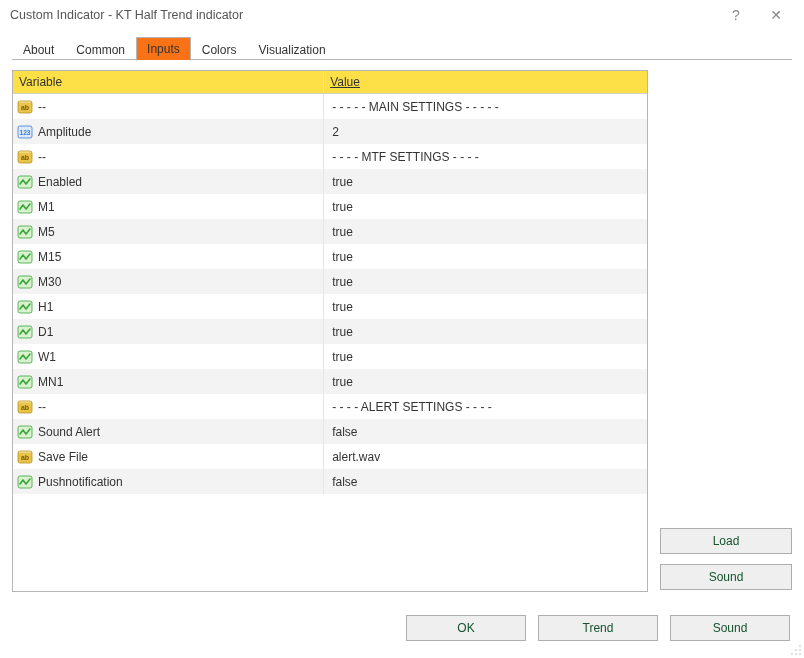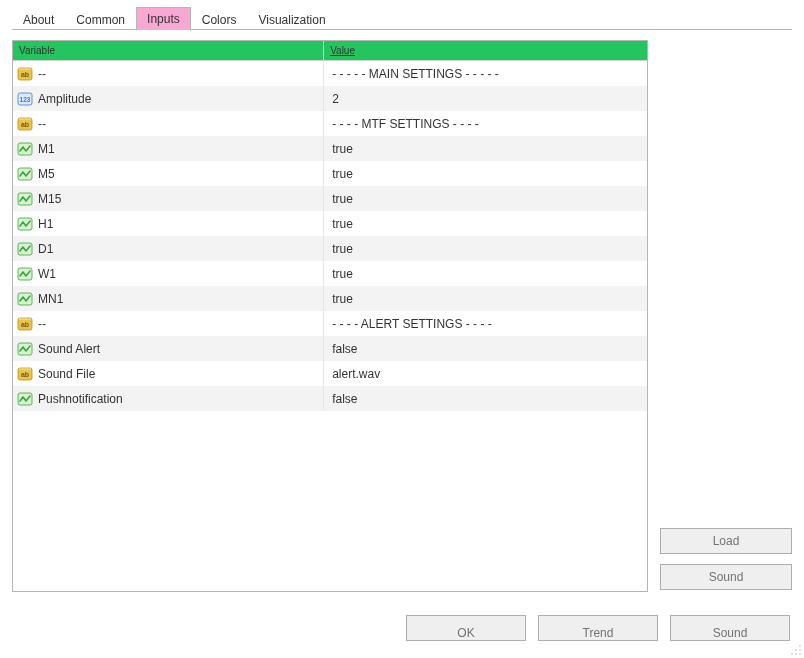--- a/index.html
+++ b/index.html
@@ -57,21 +57,21 @@
     border: 1px solid transparent;
     border-bottom: none;
     cursor: pointer;
     position: relative;
     top: 1px;
     background: #fff;
   }
   .tab.active {
     border: 1px solid #b5b5b5;
     border-bottom: 1px solid #fff;
-    background: #f9a8d4;
+    background: #f97316;
     z-index: 2;
   }
   .tab-divider-line {
     position: absolute;
     left: 0; right: 0; bottom: 0;
     height: 1px;
     background: #b5b5b5;
     z-index: 1;
   }
   .body-row {
@@ -87,23 +87,23 @@
     overflow: hidden;
   }
   table.props {
     width: 100%;
     border-collapse: collapse;
     table-layout: fixed;
   }
   table.props th {
     text-align: left;
     font-weight: normal;
-    font-size: 10px;
+    font-size: 12px;
     padding: 4px 6px;
-    background: #22c55e;
+    background: #fde047;
     border-bottom: 1px solid #d0d0d0;
     border-right: 1px solid #e0e0e0;
     color: #333;
   }
   table.props th:last-child { border-right: none; text-decoration: underline; }
   table.props td {
     padding: 0;
     border-right: 1px solid #e6e6e6;
     height: 25px;
     vertical-align: middle;
@@ -134,47 +134,56 @@
     flex-direction: column;
     justify-content: flex-end;
     gap: 10px;
     padding-bottom: 2px;
   }
   .btn {
     height: 26px;
     border: 1px solid #adadad;
     background: #efefef;
     font-size: 12px;
-    color: #737373;
+    color: #14532d;
     cursor: pointer;
     display: flex;
     align-items: center;
     justify-content: center;
   }
   .footer {
     height: 50px;
     display: flex;
     justify-content: flex-end;
     align-items: center;
     gap: 12px;
     padding: 0 14px 10px 0;
   }
-  .footer .btn { width: 120px; align-items: flex-end; }
+  .footer .btn { width: 120px; }
   .resize-grip {
     position: absolute;
     right: 2px; bottom: 2px;
     width: 12px; height: 12px;
     opacity: 0.35;
   }
 </style>
 </head>
 <body>
 
 <div class="window">
 
+  <div class="titlebar">
+    <span class="title-text">Custom Indicator - KT Half Trend indicator</span>
+    <div class="tbtn">
+        <span>?</span>
+      </div>
+    <div class="tbtn">
+        <span>✕</span>
+      </div>
+  </div>
 
   <div class="content-area">
 
     <div class="tabs-row">
       <div class="tab-divider-line"></div>
       <div class="tab"><span>About</span></div>
       <div class="tab"><span>Common</span></div>
       <div class="tab active"><span>Inputs</span></div>
       <div class="tab"><span>Colors</span></div>
       <div class="tab"><span>Visualization</span></div>
@@ -245,20 +254,36 @@
                   </div>
                 </td>
               </tr>
               <tr>
                 <td>
                   <div class="var-cell">
                     <svg viewBox="0 0 16 16" class="icon">
                       <rect x="1" y="2" width="14" height="12" rx="2" fill="#d8f2d0" stroke="#3aa63a" stroke-width="0.8"></rect>
                       <path d="M3 10 L6 6 L9 10 L13 5" stroke="#3aa63a" stroke-width="1.6" fill="none" stroke-linecap="round" stroke-linejoin="round"></path>
                     </svg>
+                    <span>Enabled</span>
+                  </div>
+                </td>
+                <td>
+                  <div class="val-cell">
+                    <span>true</span>
+                  </div>
+                </td>
+              </tr>
+              <tr>
+                <td>
+                  <div class="var-cell">
+                    <svg viewBox="0 0 16 16" class="icon">
+                      <rect x="1" y="2" width="14" height="12" rx="2" fill="#d8f2d0" stroke="#3aa63a" stroke-width="0.8"></rect>
+                      <path d="M3 10 L6 6 L9 10 L13 5" stroke="#3aa63a" stroke-width="1.6" fill="none" stroke-linecap="round" stroke-linejoin="round"></path>
+                    </svg>
                     <span>M1</span>
                   </div>
                 </td>
                 <td>
                   <div class="val-cell">
                     <span>true</span>
                   </div>
                 </td>
               </tr>
               <tr>
@@ -278,20 +303,36 @@
                 </td>
               </tr>
               <tr>
                 <td>
                   <div class="var-cell">
                     <svg viewBox="0 0 16 16" class="icon">
                       <rect x="1" y="2" width="14" height="12" rx="2" fill="#d8f2d0" stroke="#3aa63a" stroke-width="0.8"></rect>
                       <path d="M3 10 L6 6 L9 10 L13 5" stroke="#3aa63a" stroke-width="1.6" fill="none" stroke-linecap="round" stroke-linejoin="round"></path>
                     </svg>
                     <span>M15</span>
+                  </div>
+                </td>
+                <td>
+                  <div class="val-cell">
+                    <span>true</span>
+                  </div>
+                </td>
+              </tr>
+              <tr>
+                <td>
+                  <div class="var-cell">
+                    <svg viewBox="0 0 16 16" class="icon">
+                      <rect x="1" y="2" width="14" height="12" rx="2" fill="#d8f2d0" stroke="#3aa63a" stroke-width="0.8"></rect>
+                      <path d="M3 10 L6 6 L9 10 L13 5" stroke="#3aa63a" stroke-width="1.6" fill="none" stroke-linecap="round" stroke-linejoin="round"></path>
+                    </svg>
+                    <span>M30</span>
                   </div>
                 </td>
                 <td>
                   <div class="val-cell">
                     <span>true</span>
                   </div>
                 </td>
               </tr>
               <tr>
                 <td>
@@ -391,21 +432,21 @@
                 </td>
               </tr>
               <tr>
                 <td>
                   <div class="var-cell">
                     <svg viewBox="0 0 16 16" class="icon">
                       <rect x="1" y="2" width="14" height="12" rx="2" fill="#e8c54a" stroke="#b89020" stroke-width="0.8"></rect>
                       <text x="8" y="11" text-anchor="middle" font-size="7" font-family="Arial" fill="#7a5a00" font-weight="bold">ab</text>
                       <path d="M2 3 L14 3" stroke="#fff" stroke-opacity="0.6" stroke-width="1"></path>
                     </svg>
-                    <span>Sound File</span>
+                    <span>Save File</span>
                   </div>
                 </td>
                 <td>
                   <div class="val-cell">
                     <span>alert.wav</span>
                   </div>
                 </td>
               </tr>
               <tr>
                 <td>

